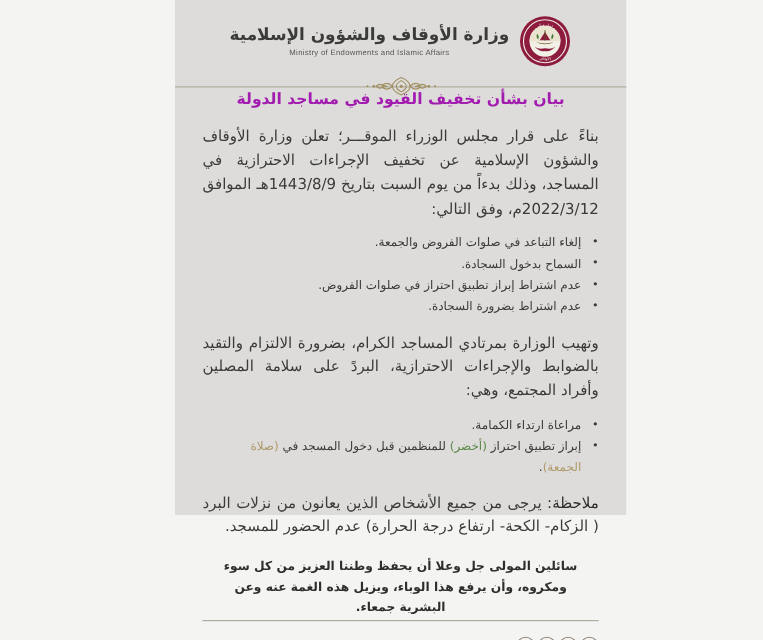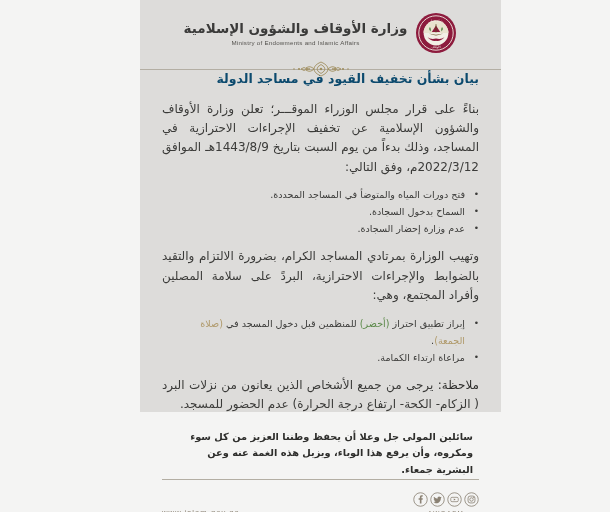--- a/index.html
+++ b/index.html
@@ -95,23 +95,24 @@
 
   
   .content {
     flex: 1 1 auto;
     padding: 4px 22px 0 22px;
     direction: rtl;
     text-align: right;
     color: #3a3a38;
   }
   .title {
+    text-align: center;
     font-size: 12.5px;
     font-weight: 700;
-    color: #0c4a6e;
+    color: #a21caf;
     margin: 6px 0 12px 0;
     line-height: 1.4;
   }
   .para {
     font-size: 12px;
     line-height: 1.62;
     text-align: justify;
     margin: 0 0 9px 0;
     color: #3b3b39;
   }
@@ -147,20 +148,21 @@
   .measure-list li {
     text-align: right;
   }
   .green { color: #5c8a4a; }
   .gold  { color: #b09a6b; }
   .note strong { font-weight: 400; color: #2d2d2b; }
   .closing {
     font-size: 9.8px;
     font-weight: 700;
     line-height: 1.7;
+    text-align: center;
     color: #2e2e2c;
     margin: 14px 0 0 0;
     padding: 0 6px;
   }
 
   
   .footer {
     flex: 0 0 auto;
     padding: 0 22px 14px 22px;
   }
@@ -252,30 +254,31 @@
       </span>
     </div>
 
     <div class="content">
 
       <div class="title">بيان بشأن تخفيف القيود في مساجد الدولة</div>
 
       <p class="para lead">بناءً على قرار مجلس الوزراء الموقـــر؛ تعلن وزارة الأوقاف والشؤون الإسلامية عن تخفيف الإجراءات الاحترازية في المساجد، وذلك بدءاً من يوم السبت بتاريخ 1443/8/9هـ الموافق 2022/3/12م، وفق التالي:</p>
 
       <ul class="bullets centered measure-list">
-          <li>فتح دورات المياه والمتوضأ في المساجد المحددة.</li>
+          <li>إلغاء التباعد في صلوات الفروض والجمعة.</li>
           <li>السماح بدخول السجادة.</li>
-          <li>عدم وزارة إحضار السجادة.</li>
+          <li>عدم اشتراط إبراز تطبيق احتراز في صلوات الفروض.</li>
+          <li>عدم اشتراط بضرورة السجادة.</li>
         </ul>
 
       <p class="para">وتهيب الوزارة بمرتادي المساجد الكرام، بضرورة الالتزام والتقيد بالضوابط والإجراءات الاحترازية، البردً على سلامة المصلين وأفراد المجتمع، وهي:</p>
 
       <ul class="bullets centered">
+          <li><span>مراعاة ارتداء الكمامة.</span></li>
           <li><span>إبراز تطبيق احتراز </span><span class="green">(أخضر)</span><span> للمنظمين قبل دخول المسجد في </span><span class="gold">(صلاة الجمعة)</span><span>.</span></li>
-          <li><span>مراعاة ارتداء الكمامة.</span></li>
         </ul>
 
       <p class="para note">
         <strong>ملاحظة:</strong><span> يرجى من جميع الأشخاص الذين يعانون من نزلات البرد ( الزكام- الكحة- ارتفاع درجة الحرارة) عدم الحضور للمسجد.</span>
       </p>
 
       <p class="closing">سائلين المولى جل وعلا أن يحفظ وطننا العزيز من كل سوء ومكروه، وأن يرفع هذا الوباء، ويزيل هذه الغمة عنه وعن البشرية جمعاء.</p>
     </div>
 
     <div class="footer">

